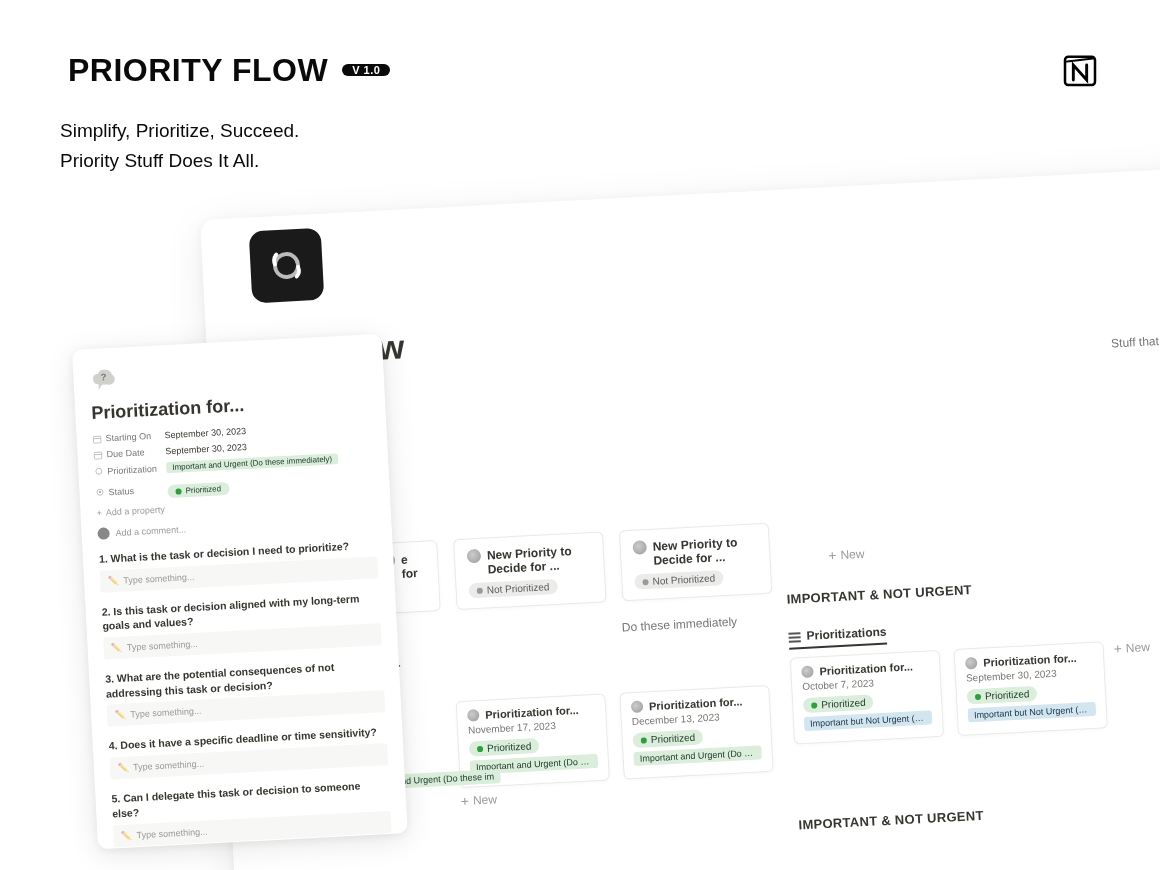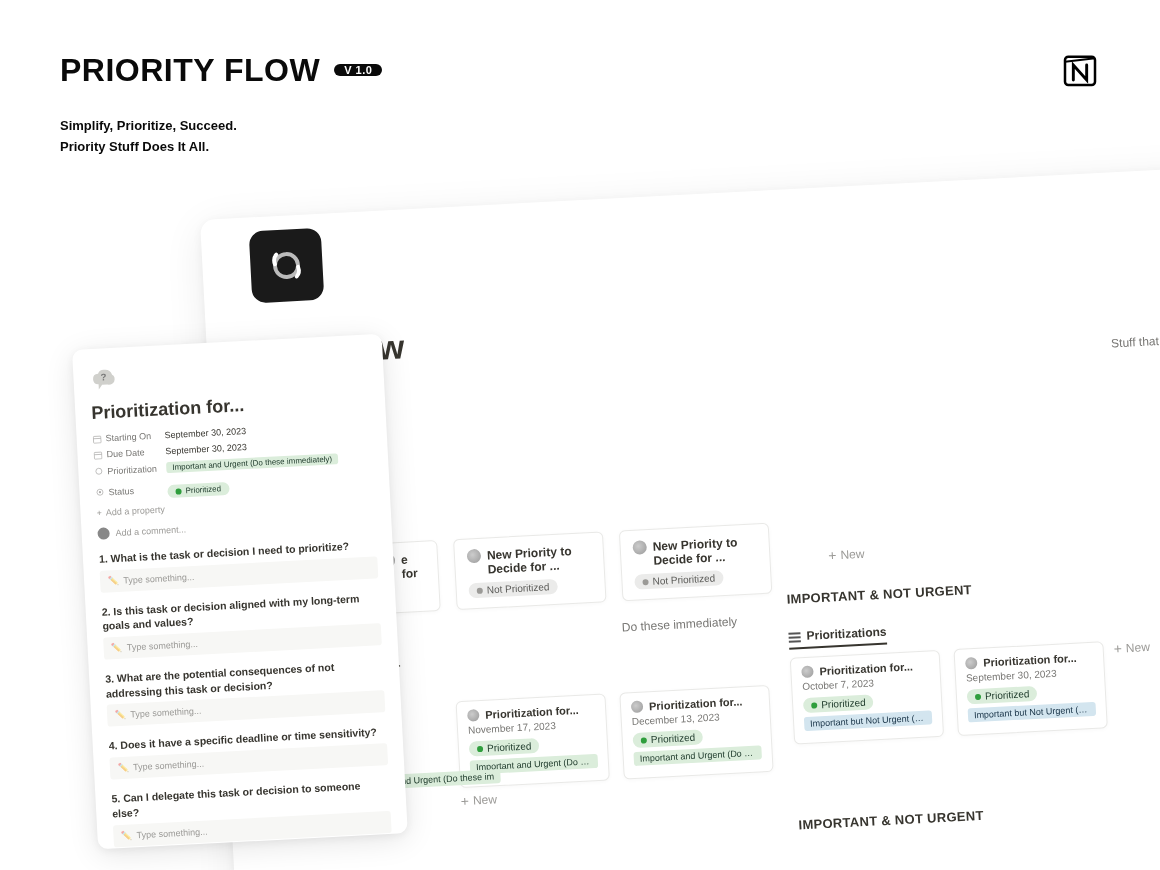--- a/index.html
+++ b/index.html
@@ -25,39 +25,40 @@
 .title-left {
   display: flex;
   align-items: center;
   gap: 14px;
 }
 .title {
   font-size: 32px;
   font-weight: 800;
   letter-spacing: 0.5px;
   color: #0a0a0a;
+  margin-left: 8px;
 }
 .version-badge {
   background: #0a0a0a;
   color: #fff;
   font-size: 11px;
   font-weight: 700;
   padding: 0 10px;
   border-radius: 999px;
   letter-spacing: 0.5px;
 }
 .notion-logo {
   width: 40px;
   height: 40px;
 }
 .notion-logo svg { width: 100%; height: 100%; }
 .subtitle {
   margin-top: 26px;
-  font-size: 13px;
-  font-weight: 700;
+  font-size: 19px;
+  font-weight: 400;
   color: #0a0a0a;
   line-height: 1.6;
 }
 
 
 .canvas-wrap {
   position: absolute;
   left: 200px;
   top: 220px;
   width: 1100px;

